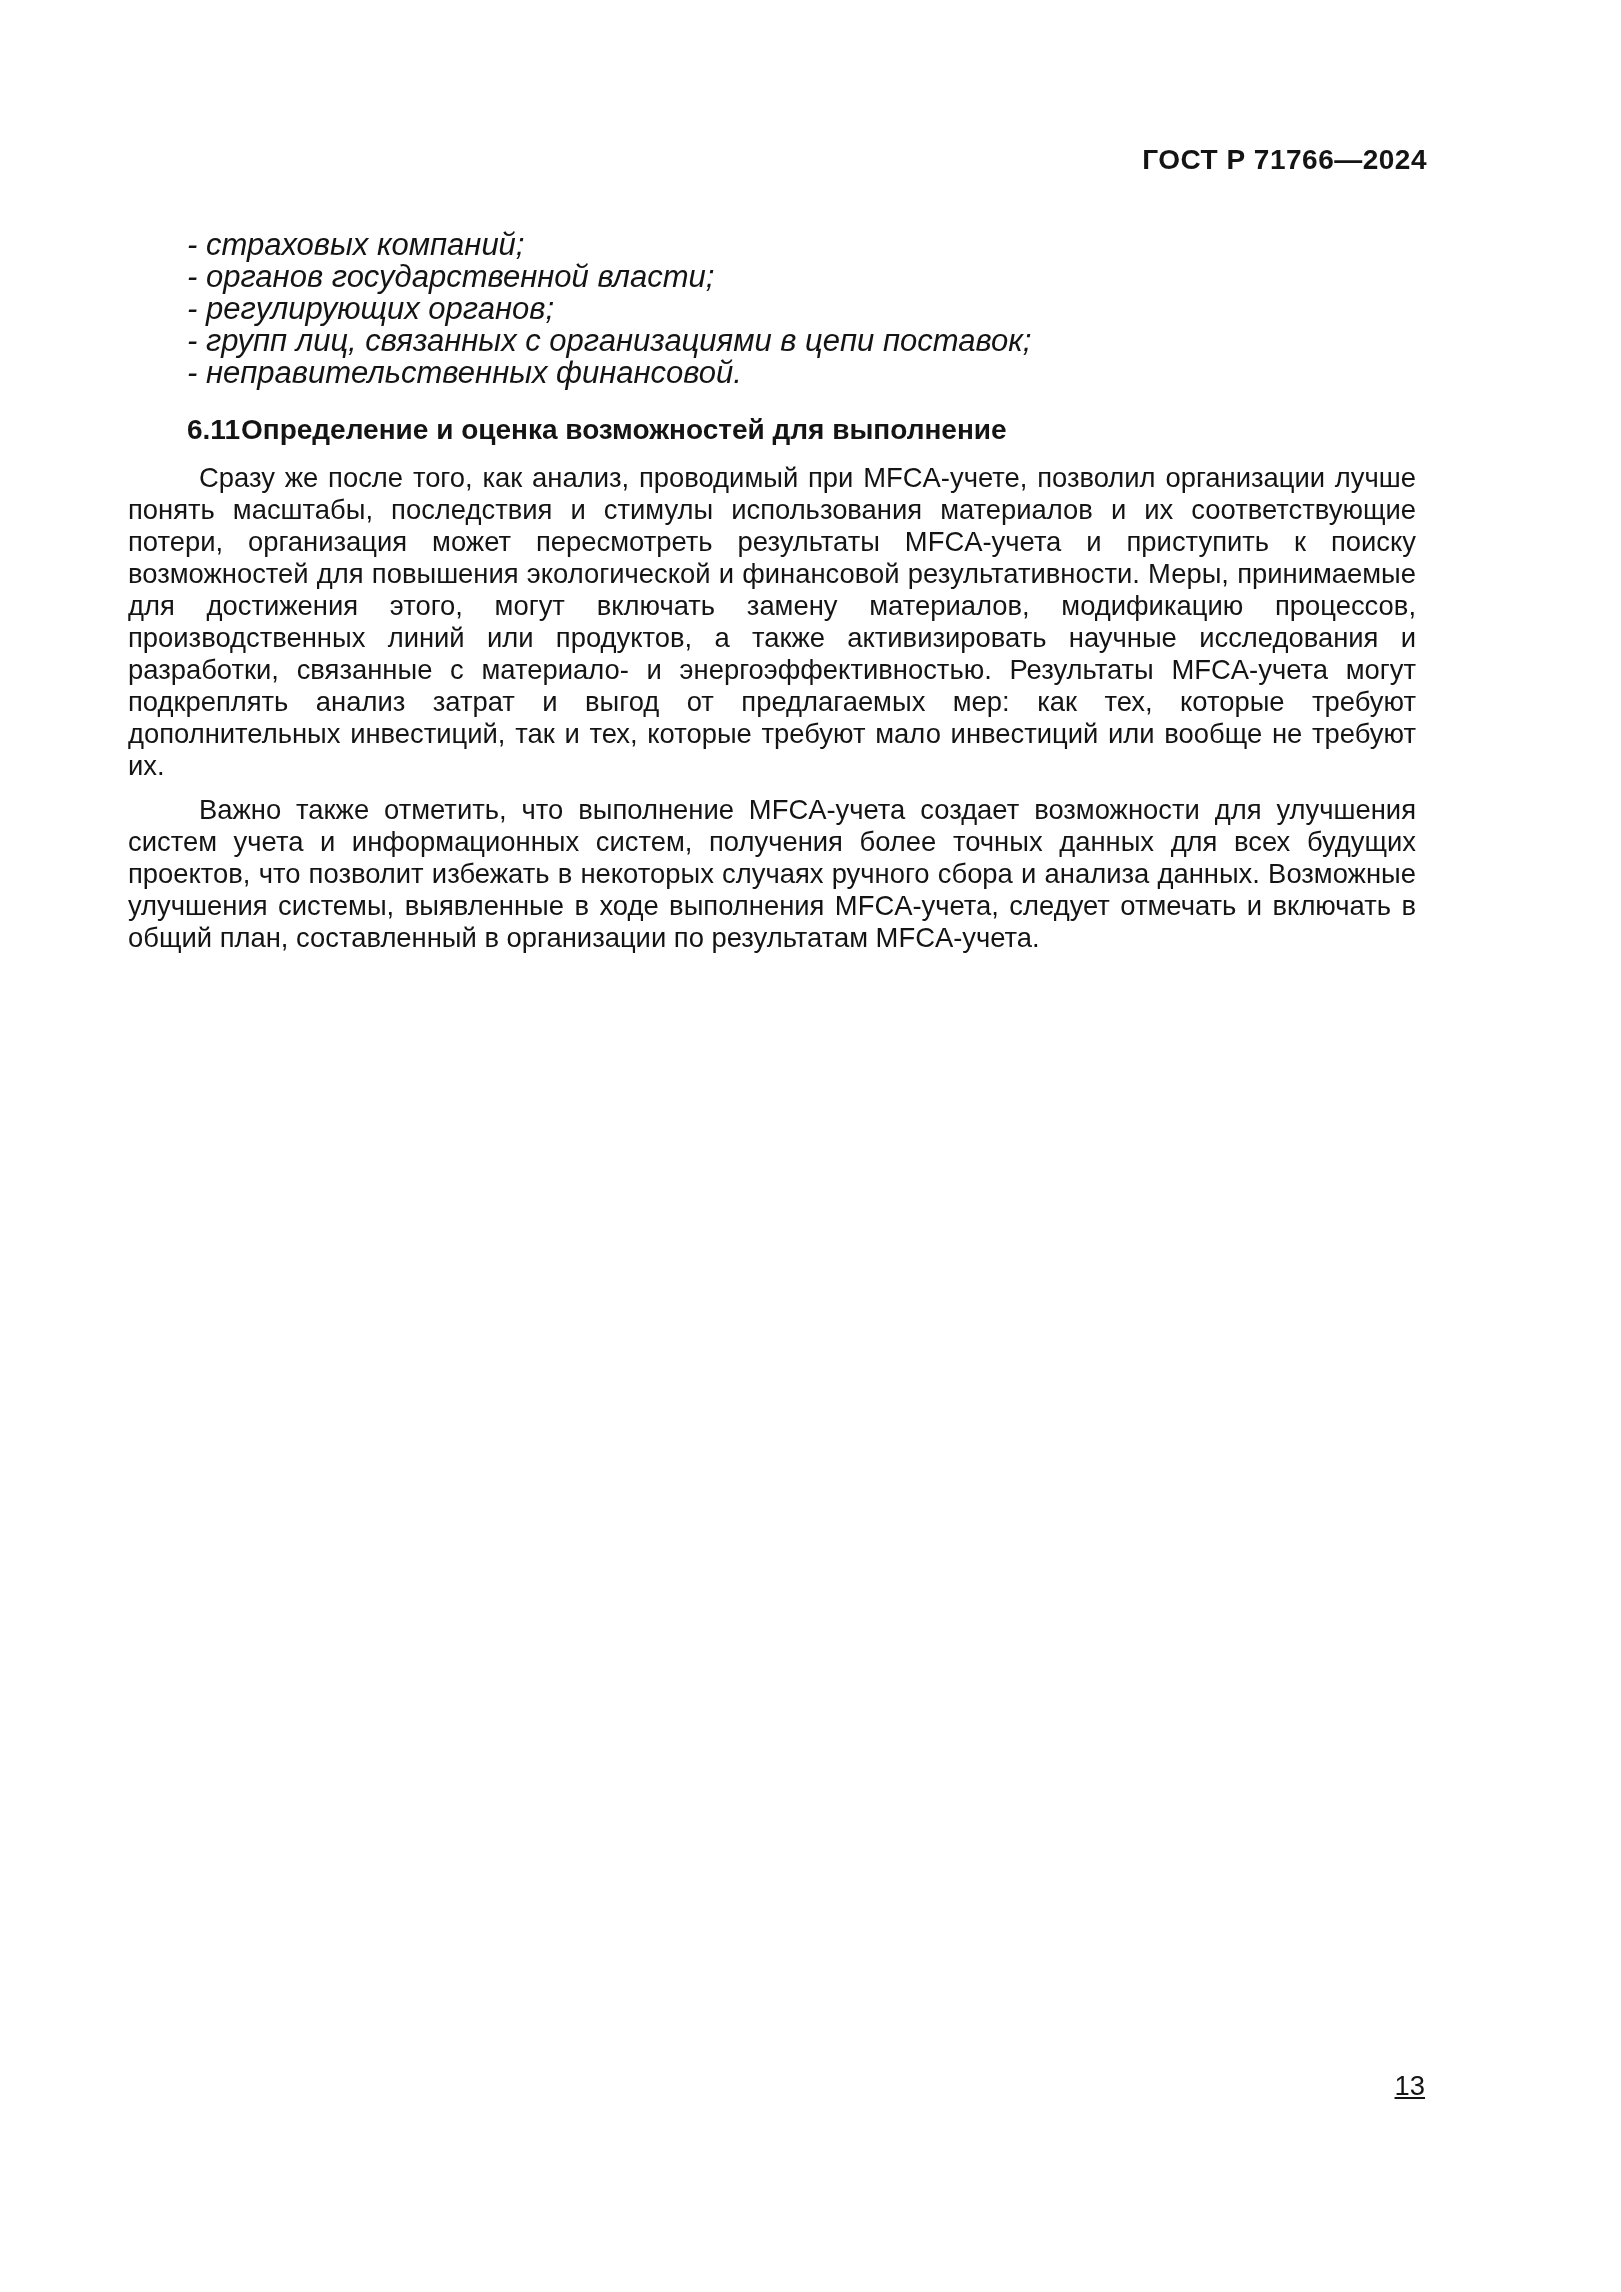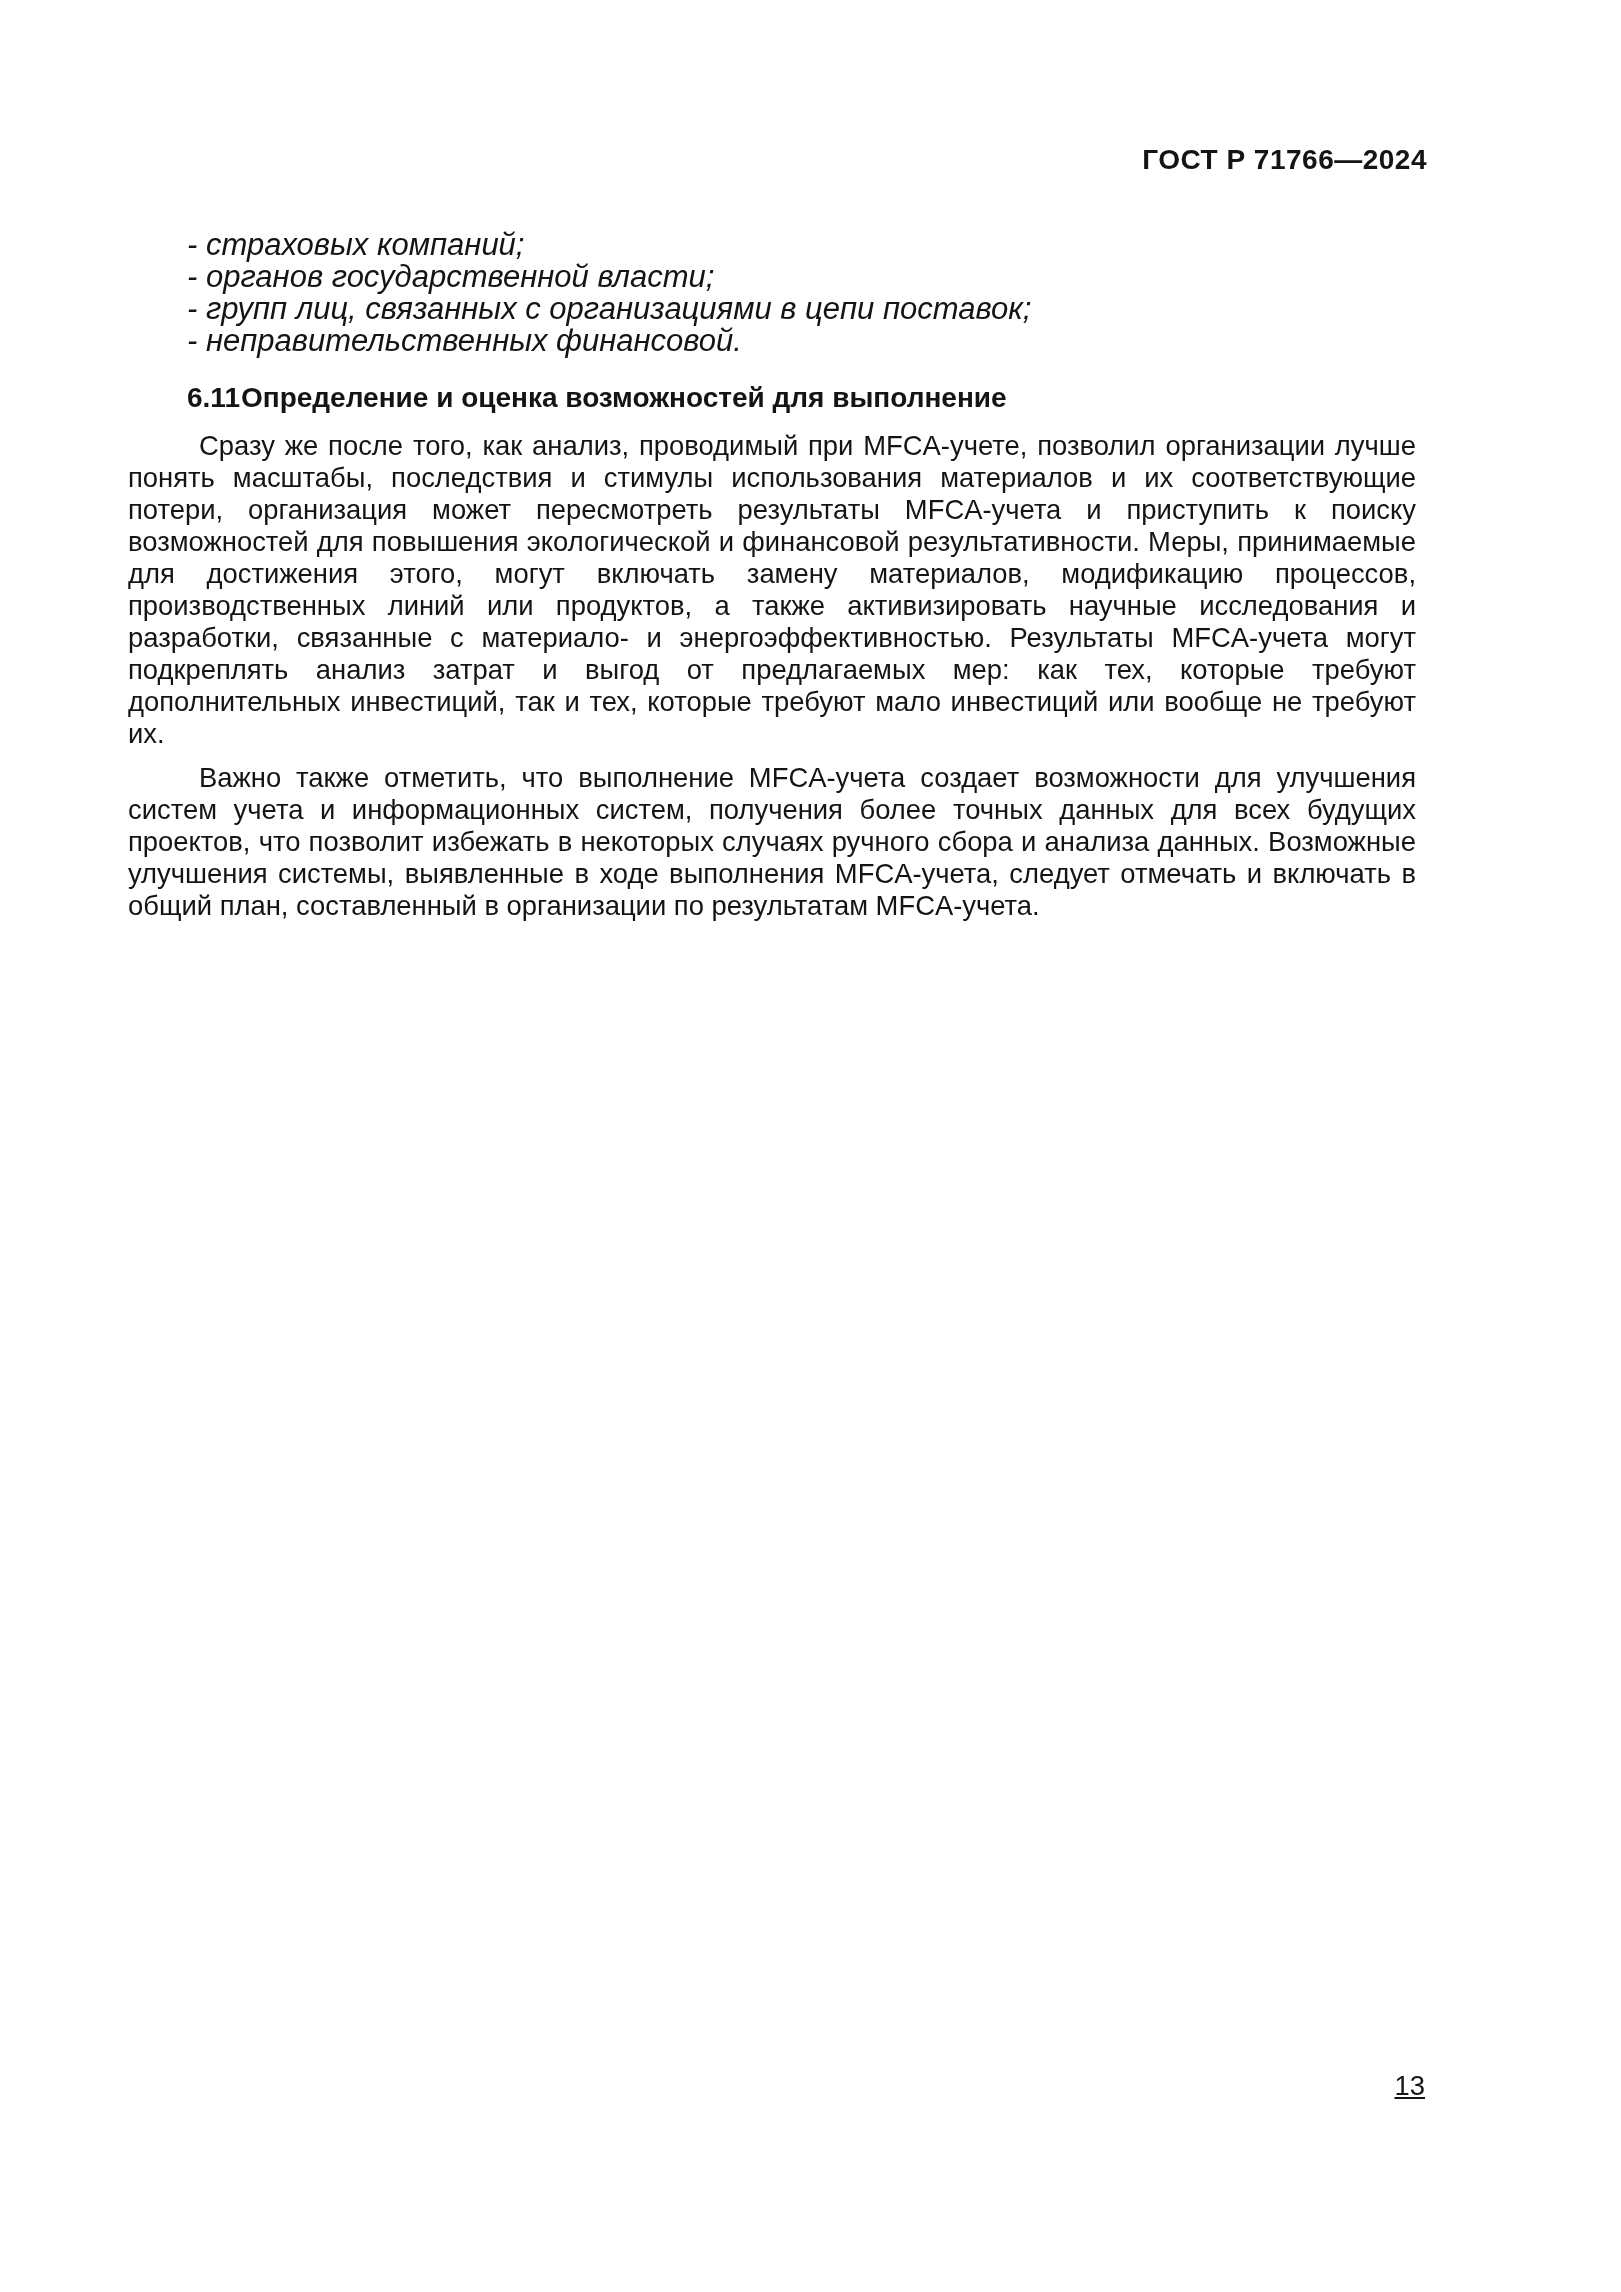--- a/index.html
+++ b/index.html
@@ -77,20 +77,21 @@
 
 <div class="page">
 
   <div class="doc-header">ГОСТ Р 71766—2024</div>
 
   <div class="content">
 
     <div class="list-block">
       <p class="list-item">- страховых компаний;</p>
       <p class="list-item">- органов государственной власти;</p>
+      <p class="list-item">- регулирующих органов;</p>
       <p class="list-item">- групп лиц, связанных с организациями в цепи поставок;</p>
       <p class="list-item">- неправительственных финансовой.</p>
     </div>
 
     <p class="section-heading">
       <span class="sec-num">6.11</span><span>Определение и оценка возможностей для выполнение</span>
     </p>
 
     <p class="para first">Сразу же после того, как анализ, проводимый при MFCA-учете, позволил организации лучше понять масштабы, последствия и стимулы использования материалов и их соответствующие потери, организация может пересмотреть результаты MFCA-учета и приступить к поиску возможностей для повышения экологической и финансовой результативности. Меры, принимаемые для достижения этого, могут включать замену материалов, модификацию процессов, производственных линий или продуктов, а также активизировать научные исследования и разработки, связанные с материало- и энергоэффективностью. Результаты MFCA-учета могут подкреплять анализ затрат и выгод от предлагаемых мер: как тех, которые требуют дополнительных инвестиций, так и тех, которые требуют мало инвестиций или вообще не требуют их.</p>
 

